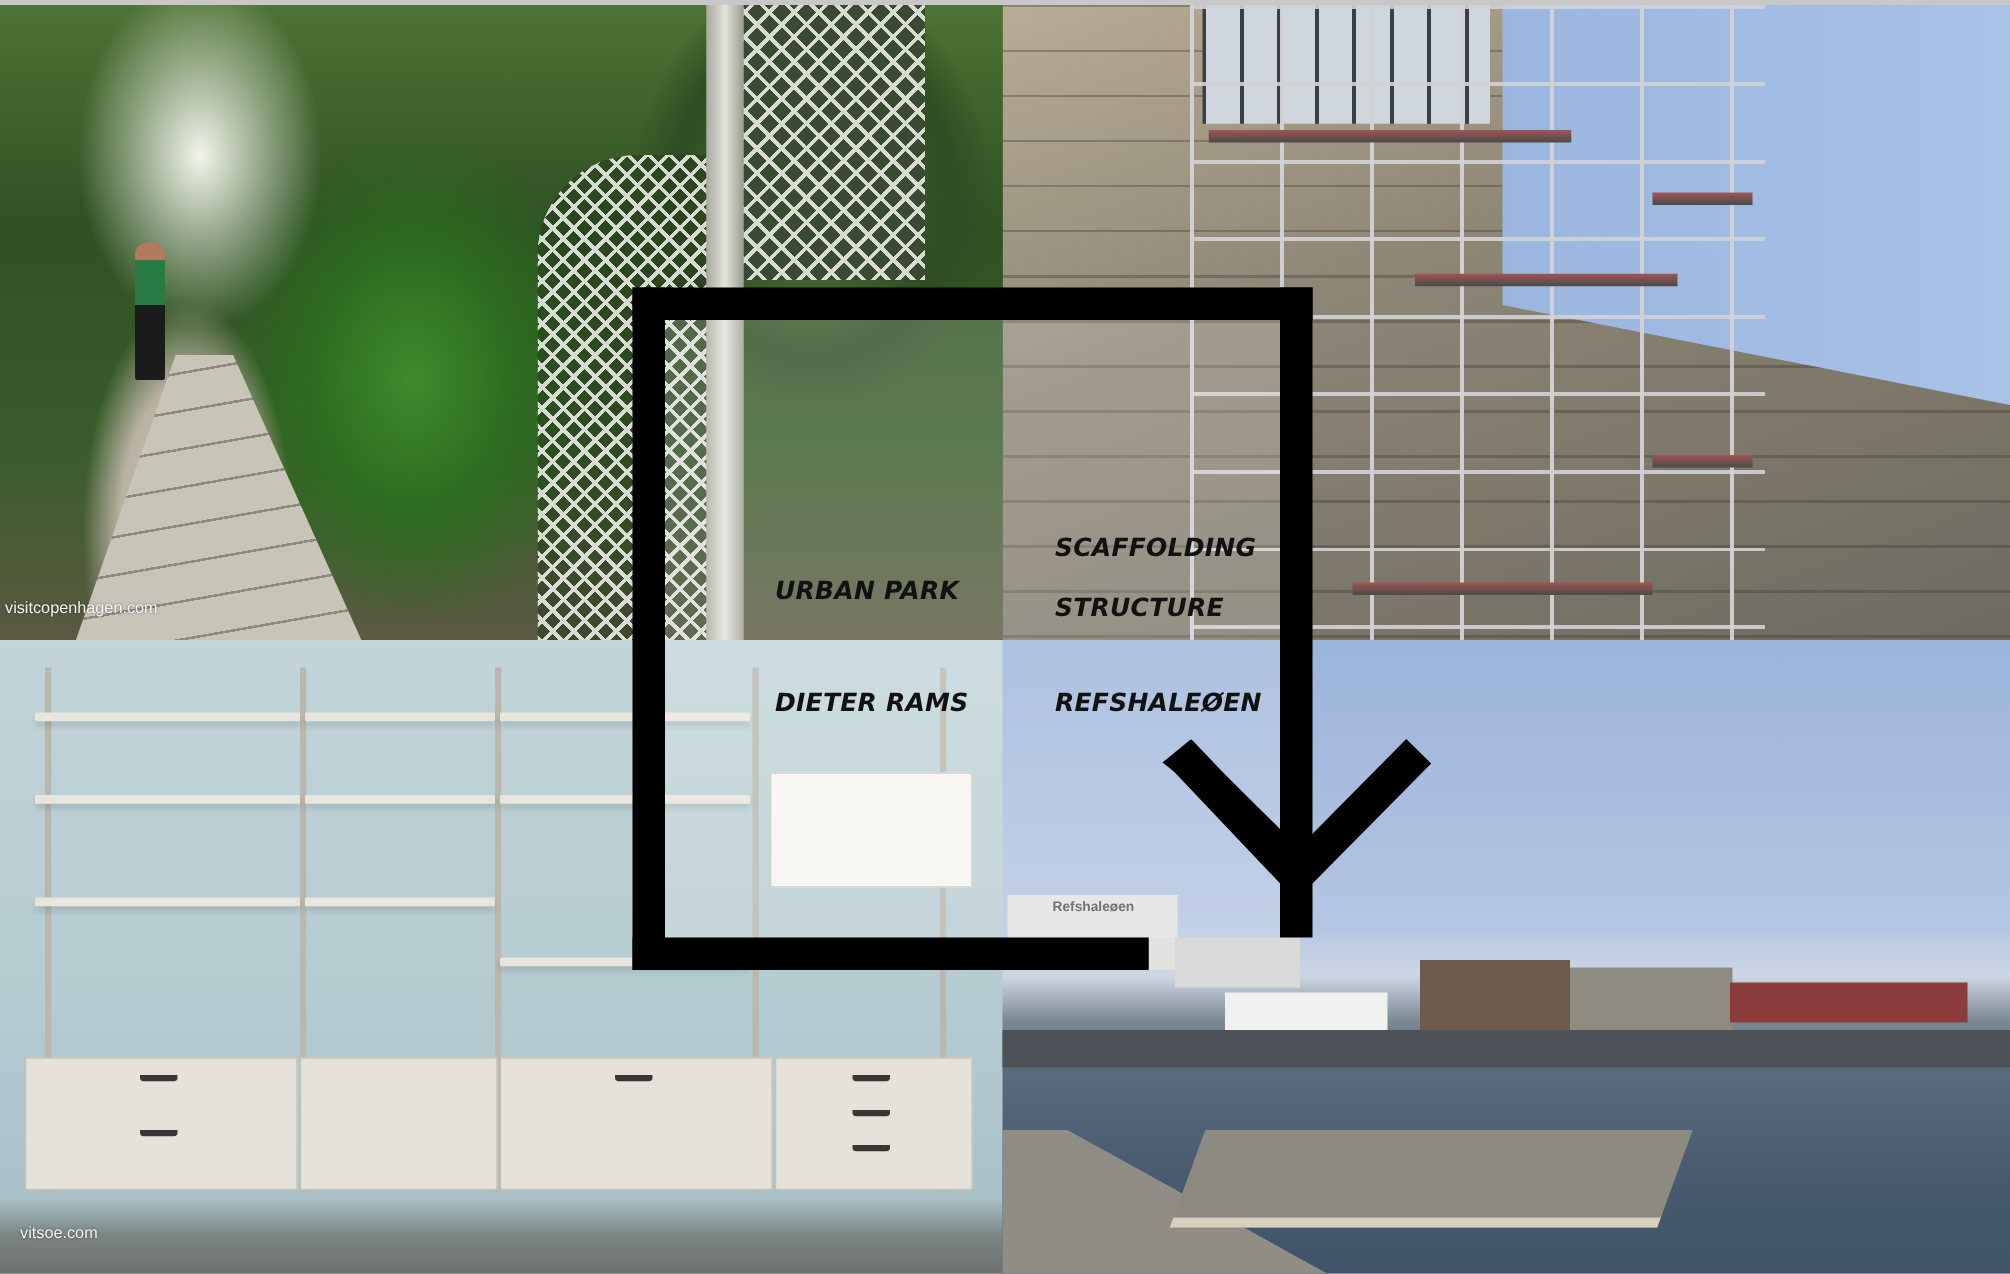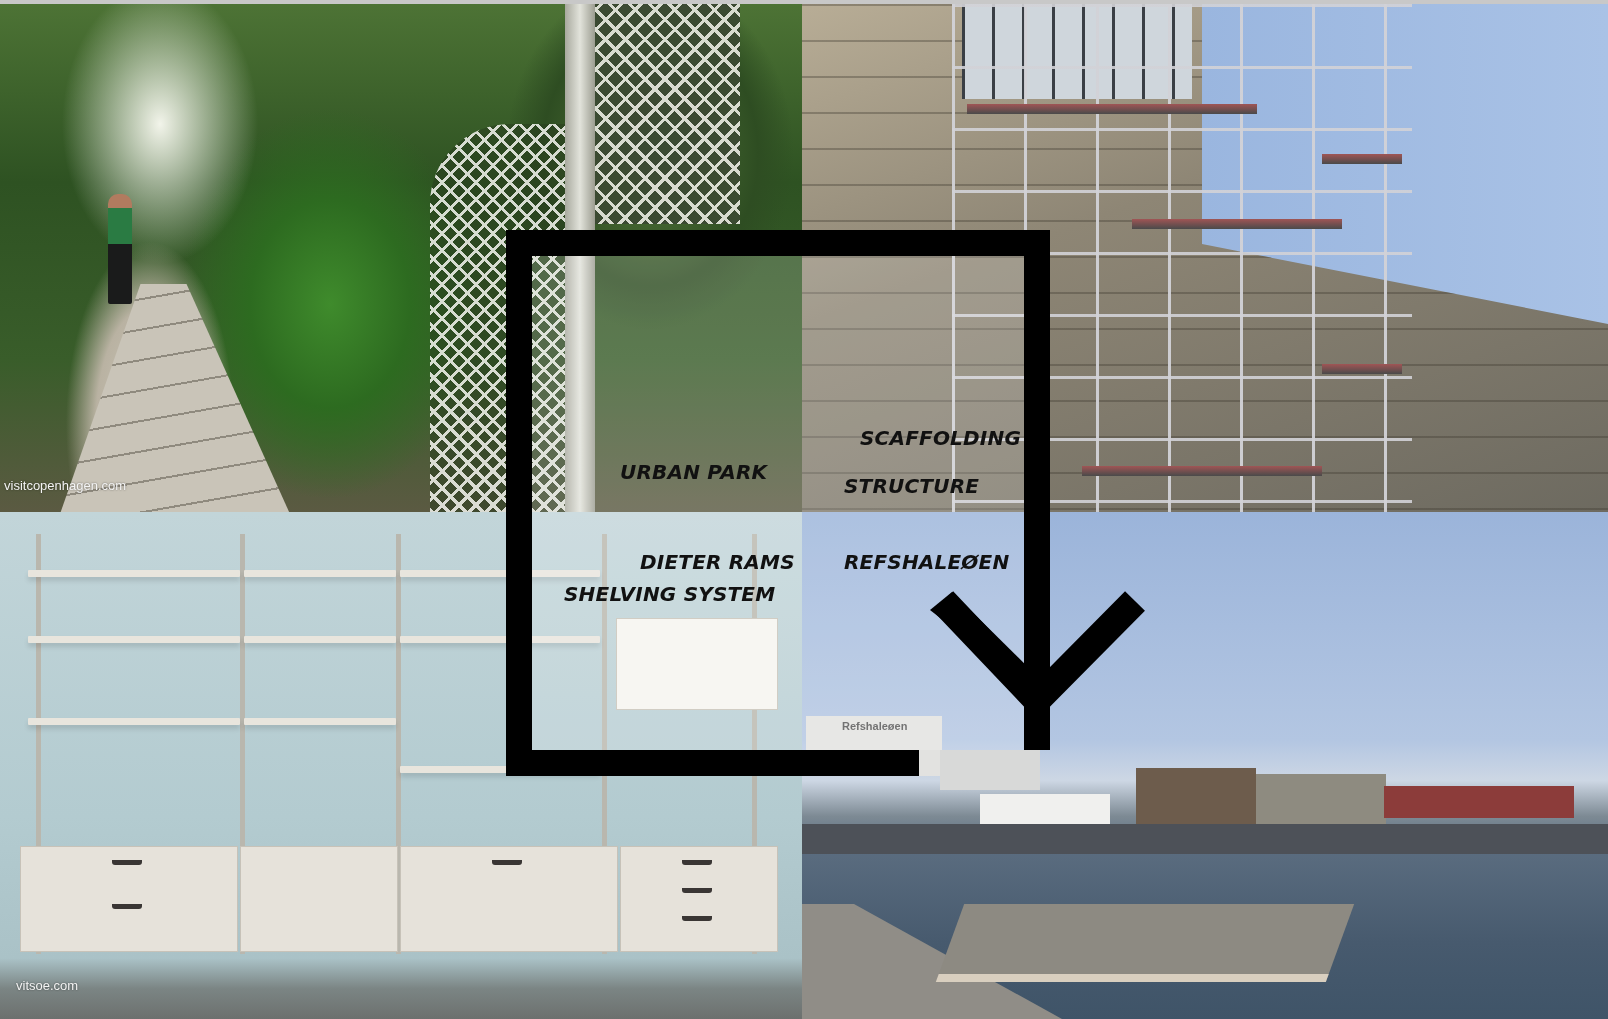--- a/index.html
+++ b/index.html
@@ -158,19 +158,18 @@
   <div class="frame-top"></div>
   <div class="frame-left"></div>
   <div class="frame-right"></div>
   <div class="frame-bottom"></div>
   <svg class="arrow-head" width="1608" height="1019" viewBox="0 0 1608 1019">
     <polygon points="930,606 952,588 1037,672 1037,680 1037,690" fill="#000"></polygon>
     <polyline points="943,597 1037,696 1135,597" fill="none" stroke="#000" stroke-width="28" stroke-linejoin="miter"></polyline>
   </svg>
 
   <div class="label" style="left:620px; top:452px;">URBAN PARK</div>
-  <div class="label" style="left:844px; top:418px;margin-left:16px;">SCAFFOLDING</div>
+  <div class="label" style="left:844px; top:418px;">SCAFFOLDING</div>
   <div class="label" style="left:844px; top:466px;">STRUCTURE</div>
-  <div class="label" style="left:620px; top:542px;margin-left:20px;">DIETER RAMS</div>
-  <div class="label" style="left:564px; top:574px;">SHELVING SYSTEM</div>
+  <div class="label" style="left:620px; top:542px;">DIETER RAMS</div>
   <div class="label" style="left:844px; top:542px;">REFSHALEØEN</div>
 
 </div>
 
 </body></html>

